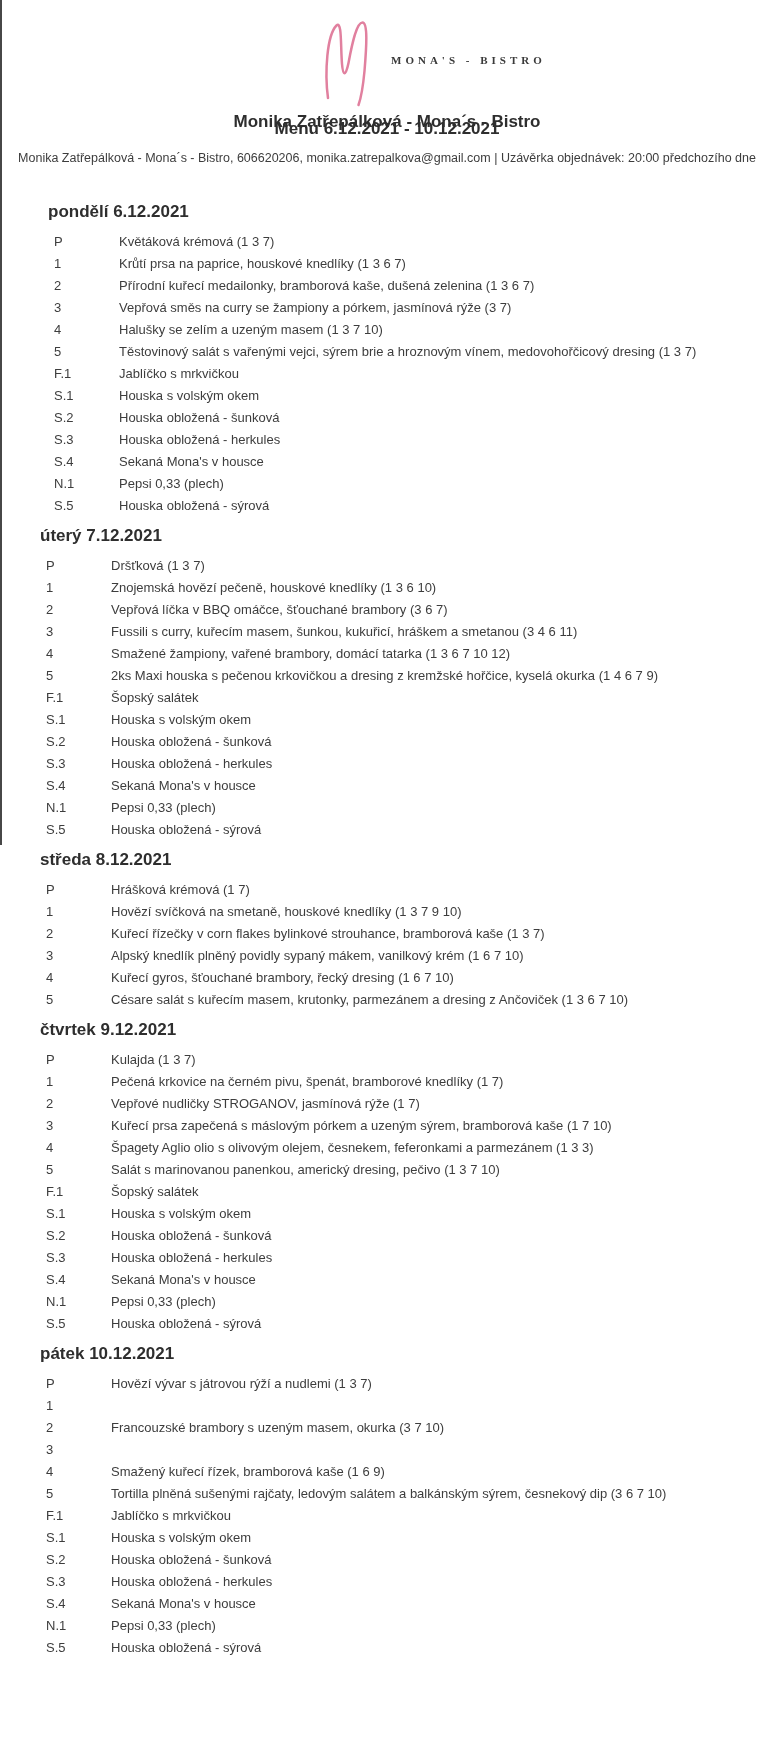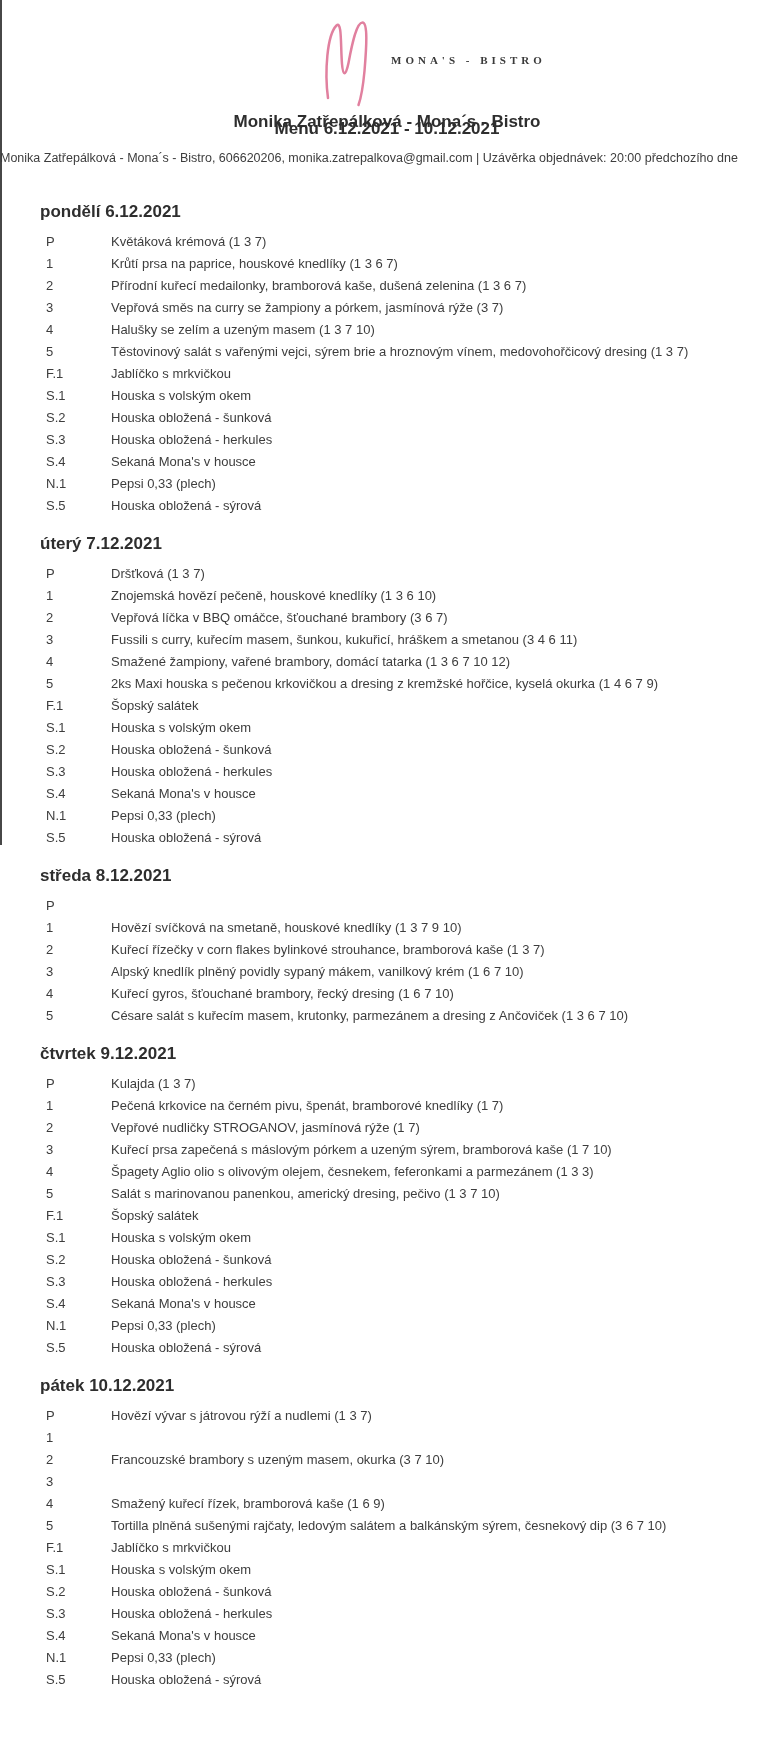--- a/index.html
+++ b/index.html
@@ -49,29 +49,29 @@
     font-size:17px;
     font-weight:bold;
     color:#2e2e2e;
   }
   .title1{top:95px;margin-top:17px;}
   .title2{top:119px;}
   .contact{
     position:absolute;
     left:0; top:151px;
     width:100%;
-    text-align:left;
+    text-align:center;
     font-size:12.5px;
     color:#3d3d3d;
     white-space:nowrap;
   }
   
   .days{}
-  .day{margin-top:18px;padding-left:40px;}
-  .day:first-child{margin-top:4px;}
+  .day{margin-top:10px;padding-left:40px;}
+  .day:first-child{margin-top:4px;margin-left:8px;}
   .day-heading{
     font-size:17px;
     font-weight:bold;
     color:#2e2e2e;
     line-height:20px;
     margin:0 0 8px 0;
   }
   .row{
     display:flex;
     align-items:center;
@@ -238,20 +238,21 @@
     <span class="dish">Houska obložená - sýrová</span>
   </div>
 </div>
   </section>
 
   <section class="day">
     <h2 class="day-heading">středa 8.12.2021</h2>
     <div class="rows">
   <div class="row">
     <span class="code">P</span>
+    <span class="dish">Hrášková krémová (1 7)</span>
   </div>
 
   <div class="row">
     <span class="code">1</span>
     <span class="dish">Hovězí svíčková na smetaně, houskové knedlíky (1 3 7 9 10)</span>
   </div>
 
   <div class="row">
     <span class="code">2</span>
     <span class="dish">Kuřecí řízečky v corn flakes bylinkové strouhance, bramborová kaše (1 3 7)</span>

